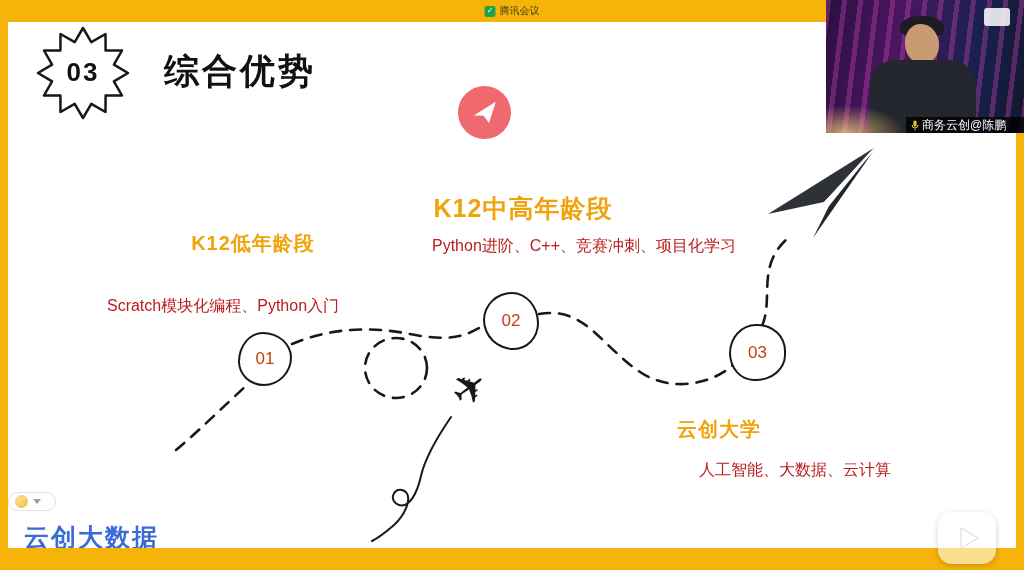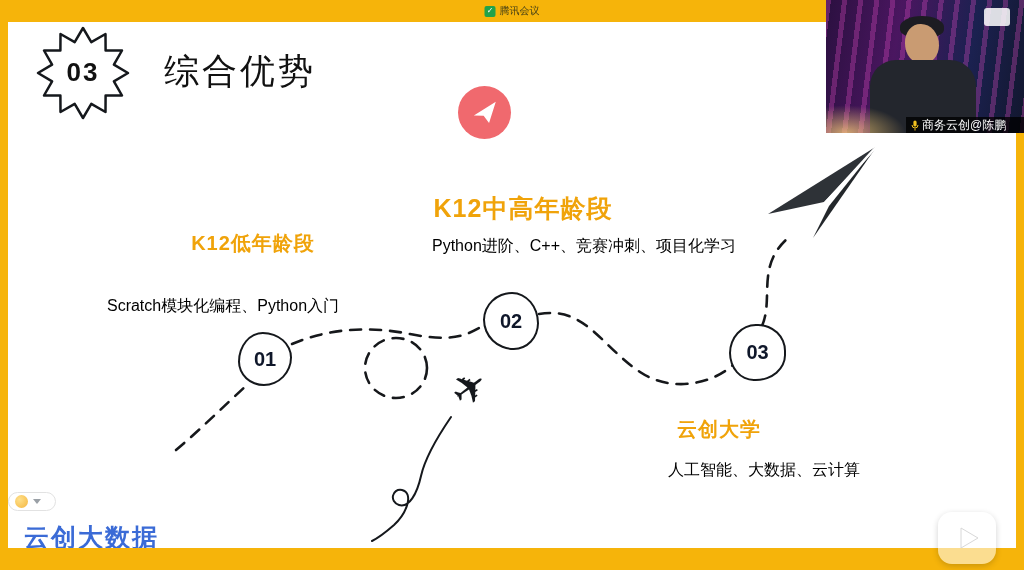--- a/index.html
+++ b/index.html
@@ -12,44 +12,44 @@
 
   .top-label { position:absolute; top:1px; left:50%; transform:translateX(-50%); height:20px;
                display:flex; align-items:center; gap:4px; font-size:10px; color:#4b4416; z-index:30; }
   .shield { display:inline-flex; align-items:center; justify-content:center; width:11px; height:11px;
             background:#21A24A; border-radius:2px; color:#fff; font-size:8px; line-height:1; }
 
   
   .badge-star { position:absolute; left:18px; top:13px; z-index:5; }
   .badge-num { position:absolute; left:58px; top:57px; width:50px; text-align:center;
                font-size:26px; font-weight:700; color:#111; z-index:6; letter-spacing:2px; }
-  .page-title { position:absolute; left:164px; top:48px; font-size:35px; font-weight:400;
+  .page-title { position:absolute; left:164px; top:48px; font-size:35px; font-weight:700;
                 color:#111; letter-spacing:3px; z-index:6; }
 
   .send-badge { position:absolute; left:458px; top:86px; width:53px; height:53px; border-radius:50%;
                 background:#F0696E; display:flex; align-items:center; justify-content:center; z-index:6; }
   .send-badge svg { transform:rotate(-8deg); }
 
   
   .art { position:absolute; left:0; top:0; z-index:4; pointer-events:none; }
 
   .node { position:absolute; background:#fff; border:2.5px solid #15181c; display:flex;
-          align-items:center; justify-content:center; font-weight:700; font-size:20px;
-          color:#0f172a; z-index:7; }
+          align-items:center; justify-content:center; font-weight:400; font-size:17px;
+          color:#c2410c; z-index:7; }
   .node-1 { left:238px; top:332px; width:54px; height:54px; border-radius:46% 54% 52% 48% / 55% 47% 53% 45%; }
   .node-2 { left:483px; top:292px; width:56px; height:58px; border-radius:52% 48% 45% 55% / 48% 54% 46% 52%; }
   .node-3 { left:729px; top:324px; width:57px; height:57px; border-radius:49% 51% 55% 45% / 53% 49% 47% 51%; }
 
   .stage-label { position:absolute; transform:translateX(-50%); color:#F0A30A; font-weight:700;
                  font-size:20px; z-index:7; white-space:nowrap; letter-spacing:1px; }
-  .stage-desc { position:absolute; transform:translateX(-50%); color:#000000; font-size:16px;
+  .stage-desc { position:absolute; transform:translateX(-50%); color:#b91c1c; font-size:16px;
                 z-index:7; white-space:nowrap; }
   .lbl-1 { left:253px; top:230px; } .dsc-1 { left:223px; top:276px;margin-top:20px; }
   .lbl-2 { left:523px; top:192px; font-size:25px; } .dsc-2 { left:584px; top:236px; }
-  .lbl-3 { left:719px; top:416px; } .dsc-3 { left:764px; top:460px; }
+  .lbl-3 { left:719px; top:416px; } .dsc-3 { left:795px; top:460px; }
 
   .plane-glyph { position:absolute; left:452px; top:364px; font-size:42px; color:#15181c;
                  transform:rotate(-36deg); z-index:6; font-family:"DejaVu Sans",sans-serif; }
 
   
   .watermark-clip { position:absolute; left:24px; top:522px; width:320px; height:26px;
                     overflow:hidden; z-index:8; }
   .watermark { font-size:25px; font-weight:700; color:#3B6BD6; line-height:30px; letter-spacing:2px; }
 
   

